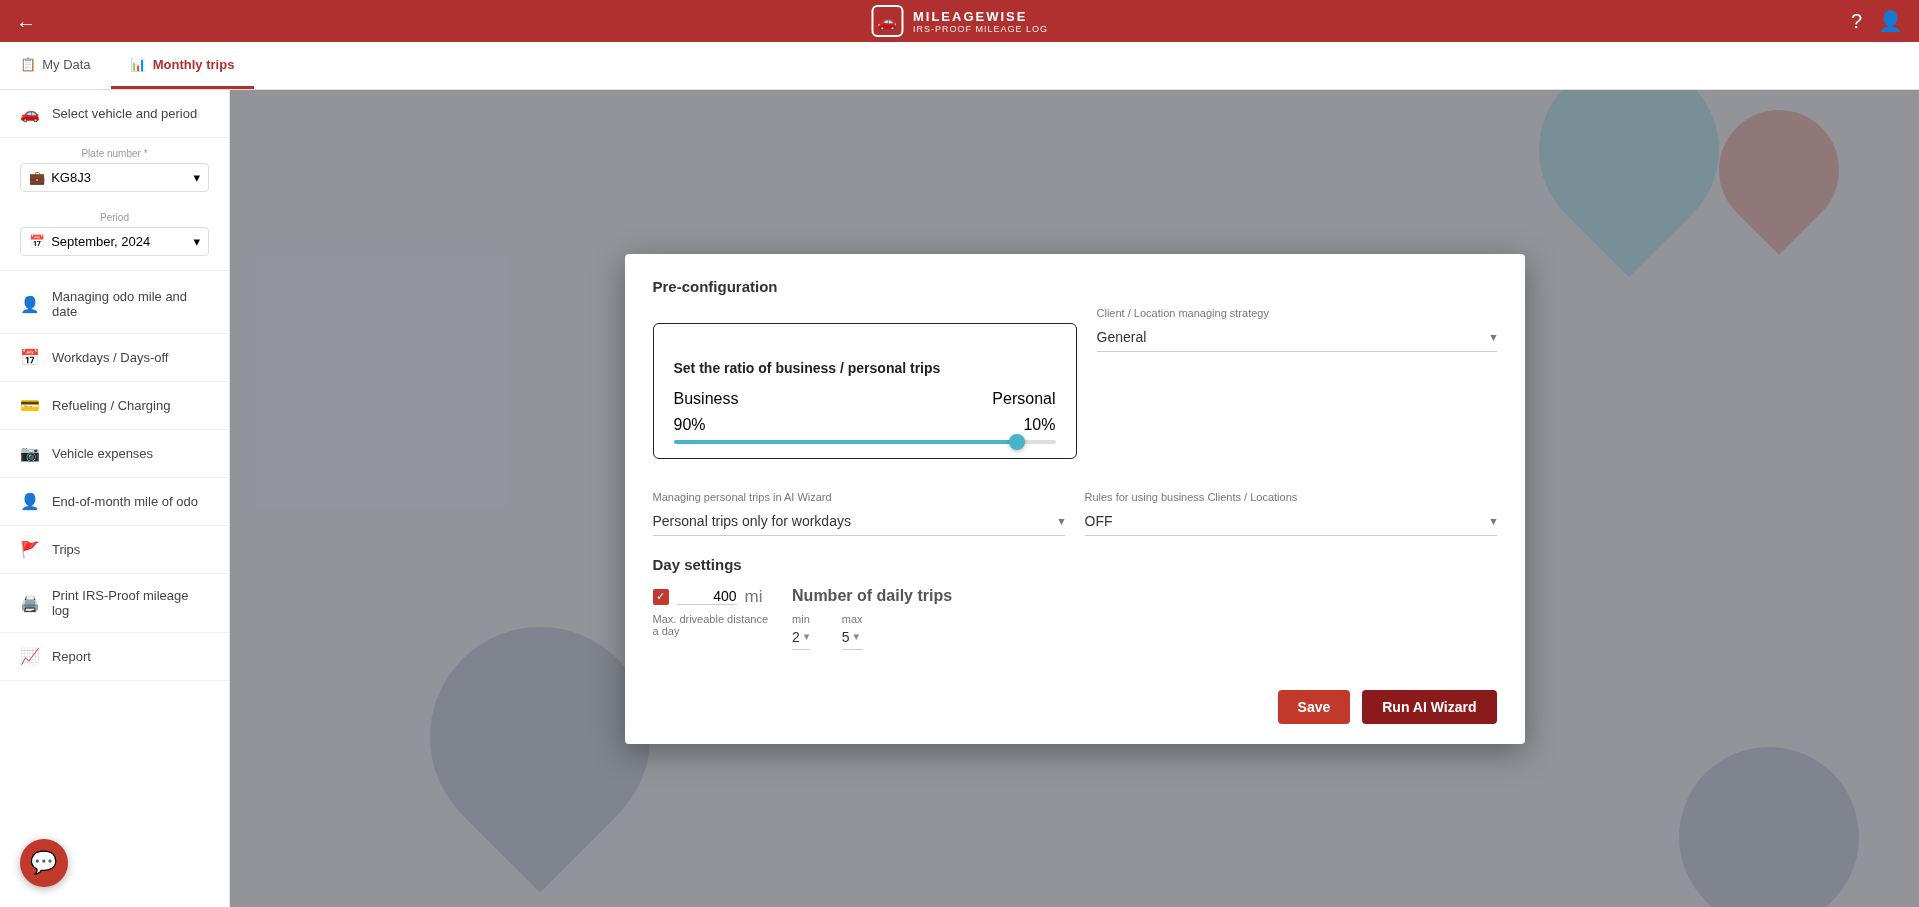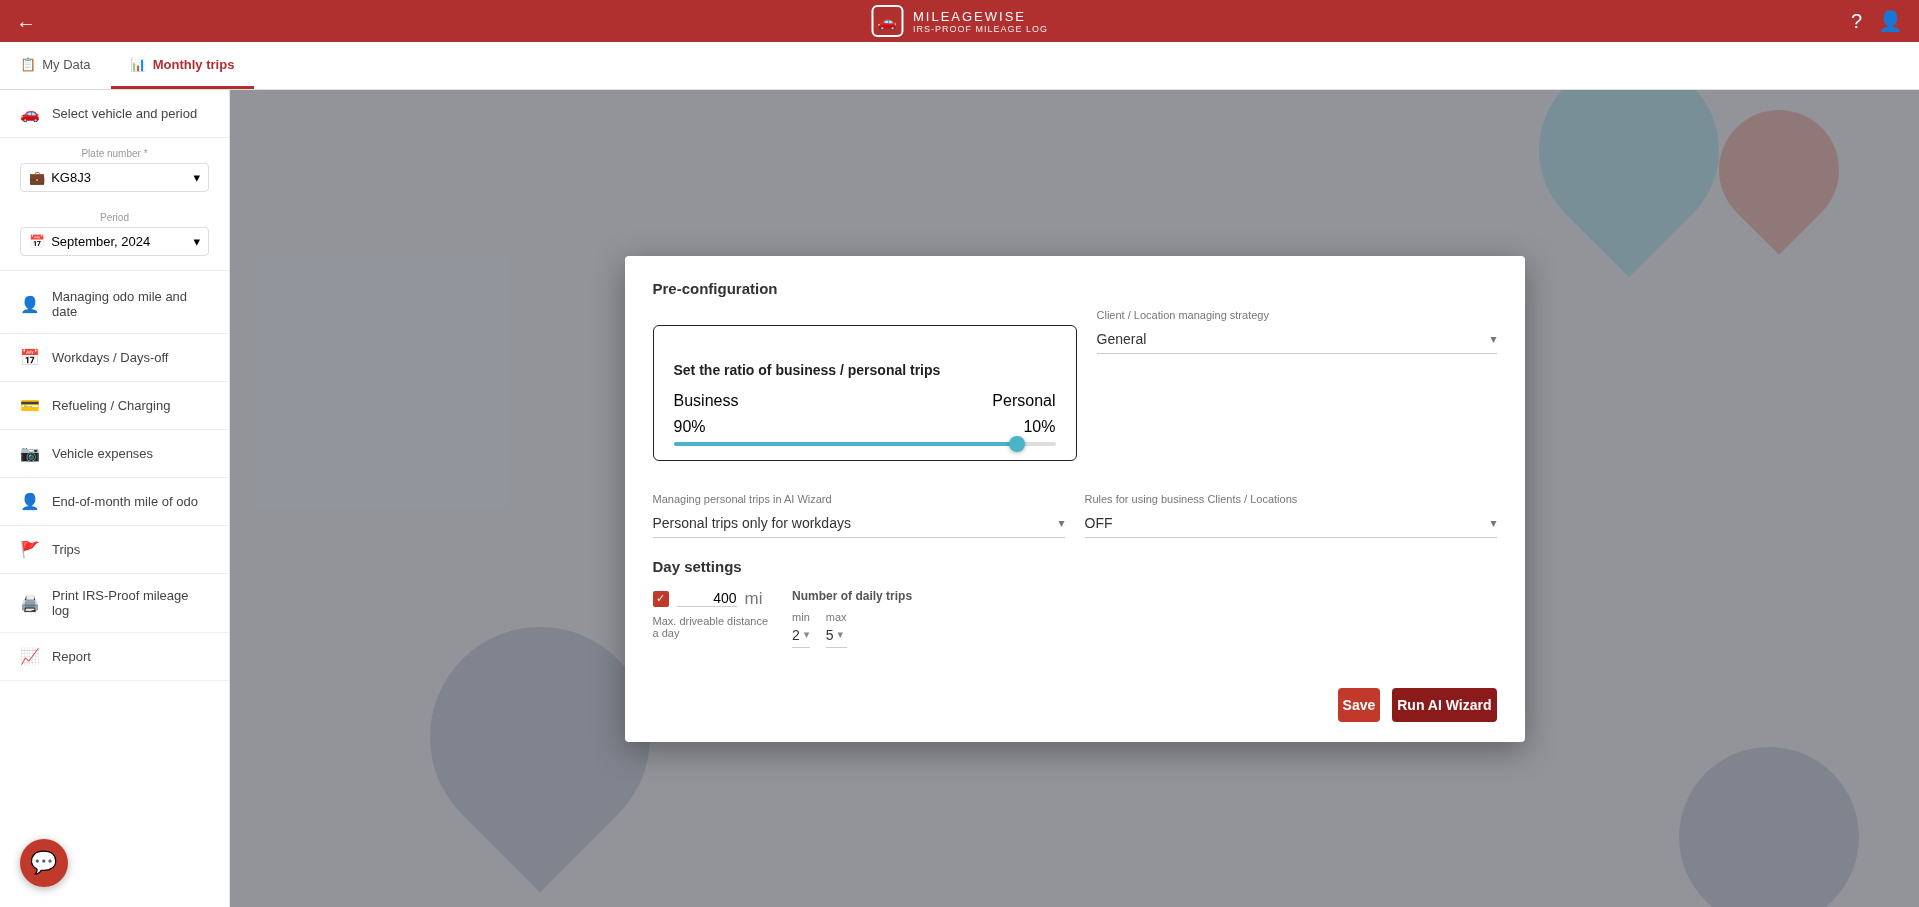--- a/index.html
+++ b/index.html
@@ -27,21 +27,21 @@
     .topnav-logo-icon {
       width: 32px; height: 32px;
       border: 2px solid #fff;
       border-radius: 6px;
       display: flex; align-items: center; justify-content: center;
       color: #fff; font-size: 16px;
     }
     .topnav-logo-text {
       color: #fff;
       font-size: 13px;
-      font-weight: 400;
+      font-weight: 700;
       letter-spacing: 2px;
     }
     .topnav-logo-sub {
       color: #eee;
       font-size: 9px;
       letter-spacing: 1px;
     }
     .topnav-left { display: flex; align-items: center; }
     .topnav-back {
       color: #fff; font-size: 20px; cursor: pointer; background: none; border: none;
@@ -260,22 +260,22 @@
       border: none;
       border-bottom: 1px solid #ccc;
       font-size: 14px;
       width: 60px;
       text-align: right;
       outline: none;
     }
     .unit { font-size: 17px; color: #777; }
 
     .daily-trips-section { }
-    .daily-trips-label { font-size: 12px; color: #555; font-weight: 600; margin-bottom: 8px; }
-    .daily-min-max { display: flex; gap: 16px; }
+    .daily-trips-label { font-size: 16px; color: #555; font-weight: 600; margin-bottom: 8px; }
+    .daily-min-max { display: flex; gap: 32px; }
     .minmax-col { display: flex; flex-direction: column; gap: 4px; }
     .minmax-label { font-size: 11px; color: #777; }
     .minmax-select-wrapper {
       display: flex;
       align-items: center;
       gap: 4px;
       border-bottom: 1px solid #ccc;
       padding-bottom: 4px;
     }
     .minmax-value { font-size: 14px; color: #333; }
@@ -284,21 +284,21 @@
     .max-dist-sub { font-size: 11px; color: #777; margin-top: 6px; }
 
     
     .dialog-footer {
       display: flex;
       justify-content: flex-end;
       gap: 12px;
       padding: 16px 28px 20px;
     }
     .btn {
-      padding: 9px 5px;
+      padding: 9px 20px;
       border-radius: 4px;
       font-size: 14px;
       font-weight: 600;
       cursor: pointer;
       border: none;
     }
     .btn-save {
       background: #c0392b;
       color: #fff;
     }

